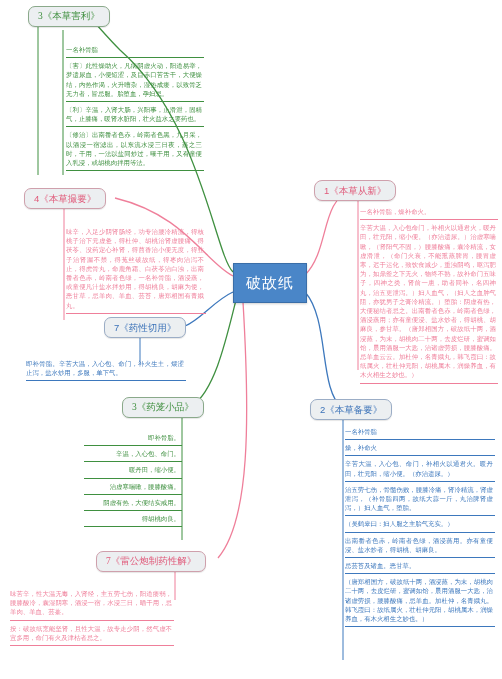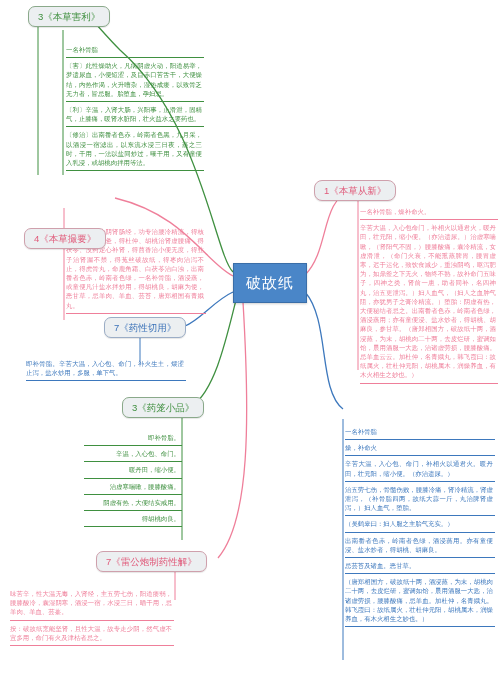--- a/index.html
+++ b/index.html
@@ -20,21 +20,21 @@
     box-shadow:0 1px 2px rgba(0,0,0,.18);z-index:5;
   }
 
   
   .pill{
     position:absolute;background:#eceff1;border:1px solid #8d9499;
     border-radius:7px;height:19px;line-height:19px;
     padding:0 9px;font-size:9.5px;white-space:nowrap;z-index:4;
     box-shadow:0 1px 1px rgba(0,0,0,.10);
   }
-  .pill.green{color:#3f8f3f;border-color:#8aa98a;}
+  .pill.green{color:#3f8f3f;border-color:#8aa98a;font-family:Liberation Serif, serif;}
   .pill.pink{color:#e05a7a;border-color:#cfa0ac;}
   .pill.blue{color:#3b72b8;border-color:#9badc6;}
 
   
   .tbox{position:absolute;z-index:3;}
   .tline{
     font-size:6.4px;line-height:9.2px;padding:3px 2px 3px 0;
     border-bottom:1px solid currentColor;white-space:normal;
     text-align:justify;
   }
@@ -80,52 +80,53 @@
   <div class="center-node">破故纸</div>
 
   <div class="pill green" style="left:28px;top:6px;">3《本草害利》</div>
   <div class="tbox g" style="left:66px;top:42px;width:138px;">
     <div class="tline">一名补骨脂</div>
     <div class="tline">〔害〕此性燥助火，凡病阴虚火动，阳道易举，梦遗尿血，小便短涩，及目赤口苦舌干，大便燥结，内热作渴，火升嘈杂，湿热成痿，以致骨乏无力者，皆忌服。胎堕血，孕妇忌。</div>
     <div class="tline">〔利〕辛温，入肾大肠，兴阳事，止滑泄，固精气，止膝痛，暖肾水脏阳，壮火益水之要药也。</div>
     <div class="tline">〔修治〕出南番者色赤，岭南者色黑，九月采，以酒浸一宿滤出，以东流水浸三日夜，蒸之三时，干用，一法以盐同炒过，曝干用，又有童便入乳浸，或胡桃肉拌用等法。</div>
   </div>
 
-  <div class="pill pink" style="left:24px;top:188px;margin-top:40px;">4《本草撮要》</div>
+  <div class="pill pink" style="left:24px;top:188px;">4《本草撮要》</div>
   <div class="tbox p" style="left:66px;top:224px;width:140px;">
     <div class="tline">味辛，入足少阴肾肠经，功专治腰冷精流，得核桃子治下元虚惫，得杜仲、胡桃治肾虚腰痛，得茯苓、没药定心补肾，得茴香治小便无度，得韭子治肾漏不禁，得菟丝破故纸，得枣肉治泻不止，得虎骨丸，命鹿角霜、白茯苓治白浊，出南番者色赤，岭南者色绿，一名补骨脂，酒浸蒸，或童便凡汁盐水拌炒用，得胡桃良，胡麻为使，恶甘草，忌羊肉、羊血、芸苔，唐郑相国有青娥丸。</div>
   </div>
 
   <div class="pill blue" style="left:104px;top:317px;">7《药性切用》</div>
   <div class="tbox b" style="left:26px;top:356px;width:160px;">
     <div class="tline">即补骨脂。辛苦大温，入心包、命门，补火生土，煨涩止泻，盐水炒用，多服，单下气。</div>
   </div>
 
   <div class="pill green" style="left:122px;top:397px;">3《药笼小品》</div>
   <div class="tbox g" style="left:84px;top:430px;width:98px;">
     <div class="tline rt">即补骨脂。</div>
     <div class="tline rt">辛温，入心包、命门。</div>
     <div class="tline rt">暖丹田，缩小便。</div>
     <div class="tline rt">治虚寒喘嗽，腰膝酸痛。</div>
     <div class="tline rt">阴虚有热，大便结实戒用。</div>
     <div class="tline rt">得胡桃肉良。</div>
   </div>
 
-  <div class="pill pink" style="left:96px;top:551px;">7《雷公炮制药性解》</div>
+  <div class="pill pink" style="left:96px;top:551px;font-family:Liberation Serif, serif;">7《雷公炮制药性解》</div>
   <div class="tbox p" style="left:10px;top:586px;width:164px;">
     <div class="tline">味苦辛，性大温无毒，入肾经，主五劳七伤，阳道痿弱，腰膝酸冷，囊湿阴寒，酒浸一宿，水浸三日，晒干用，忌羊肉、羊血、芸薹。</div>
     <div class="tline">按：破故纸烹能坚肾，且性大温，故专走少阴，然气虚不宜多用，命门有火及津枯者忌之。</div>
   </div>
 
   <div class="pill pink" style="left:314px;top:180px;border-radius:8px;">1《本草从新》</div>
   <div class="tbox p" style="left:360px;top:204px;width:138px;">
     <div class="tline">一名补骨脂，燥补命火。</div>
     <div class="tline">辛苦大温，入心包命门，补相火以通君火，暖丹田，壮元阳，缩小便。（亦治遗尿。）治虚寒喘嗽，（肾阳气不固，）腰膝酸痛，囊冷精流，女虚滑泄，（命门火衰，不能熏蒸脾胃，腰胃虚寒，迟于运化，致饮食减少，重浊阴鸣，呕泻肥为，如鼎釜之下无火，物终不熟，故补命门五味子，四神之类，肾前一患，助者同补，名四神丸，治五更泄泻。）妇人血气，（妇人之血肿气阻，亦犹男子之膏冷精流。）堕胎：阴虚有热，大便秘结者忌之。出南番者色赤，岭南者色绿，酒浸蒸用；亦有童便浸、盐水炒者，得胡桃、胡麻良，参甘草。（唐郑相国方，破故纸十两，酒浸蒸，为末，胡桃肉二十两，去皮烂研，蜜调如饴，晨用酒服一大匙，治诸虚劳损，腰膝酸痛。忌羊血云云。加杜仲，名青娥丸，韩飞霞曰：故纸属火，壮杜仲元阳，胡桃属木，润燥养血，有木火相生之妙也。）</div>
   </div>
 
+  <div class="pill blue" style="left:310px;top:399px;">2《本草备要》</div>
   <div class="tbox b" style="left:345px;top:424px;width:150px;">
     <div class="tline">一名补骨脂</div>
     <div class="tline">燥，补命火</div>
     <div class="tline">辛苦大温，入心包、命门，补相火以通君火。暖丹田，壮元阳，缩小便。（亦治遗尿。）</div>
     <div class="tline">治五劳七伤，骨髓伤败，腰膝冷痛，肾冷精流，肾虚泄泻，（补骨脂四两，故纸大蒜一斤，丸治脾肾虚泻，）妇人血气，堕胎。</div>
     <div class="tline">（吴鹤皋曰：妇人服之主胎气充实。）</div>
     <div class="tline">出南番者色赤，岭南者色绿，酒浸蒸用。亦有童便浸、盐水炒者，得胡桃、胡麻良。</div>
     <div class="tline">忌芸苔及诸血。恶甘草。</div>
     <div class="tline">（唐郑相国方，破故纸十两，酒浸蒸，为末，胡桃肉二十两，去皮烂研，蜜调如饴，晨用酒服一大匙，治诸虚劳损，腰膝酸痛，忌羊血。加杜仲，名青娥丸。韩飞霞曰：故纸属火，壮杜仲元阳，胡桃属木，润燥养血，有木火相生之妙也。）</div>
   </div>

